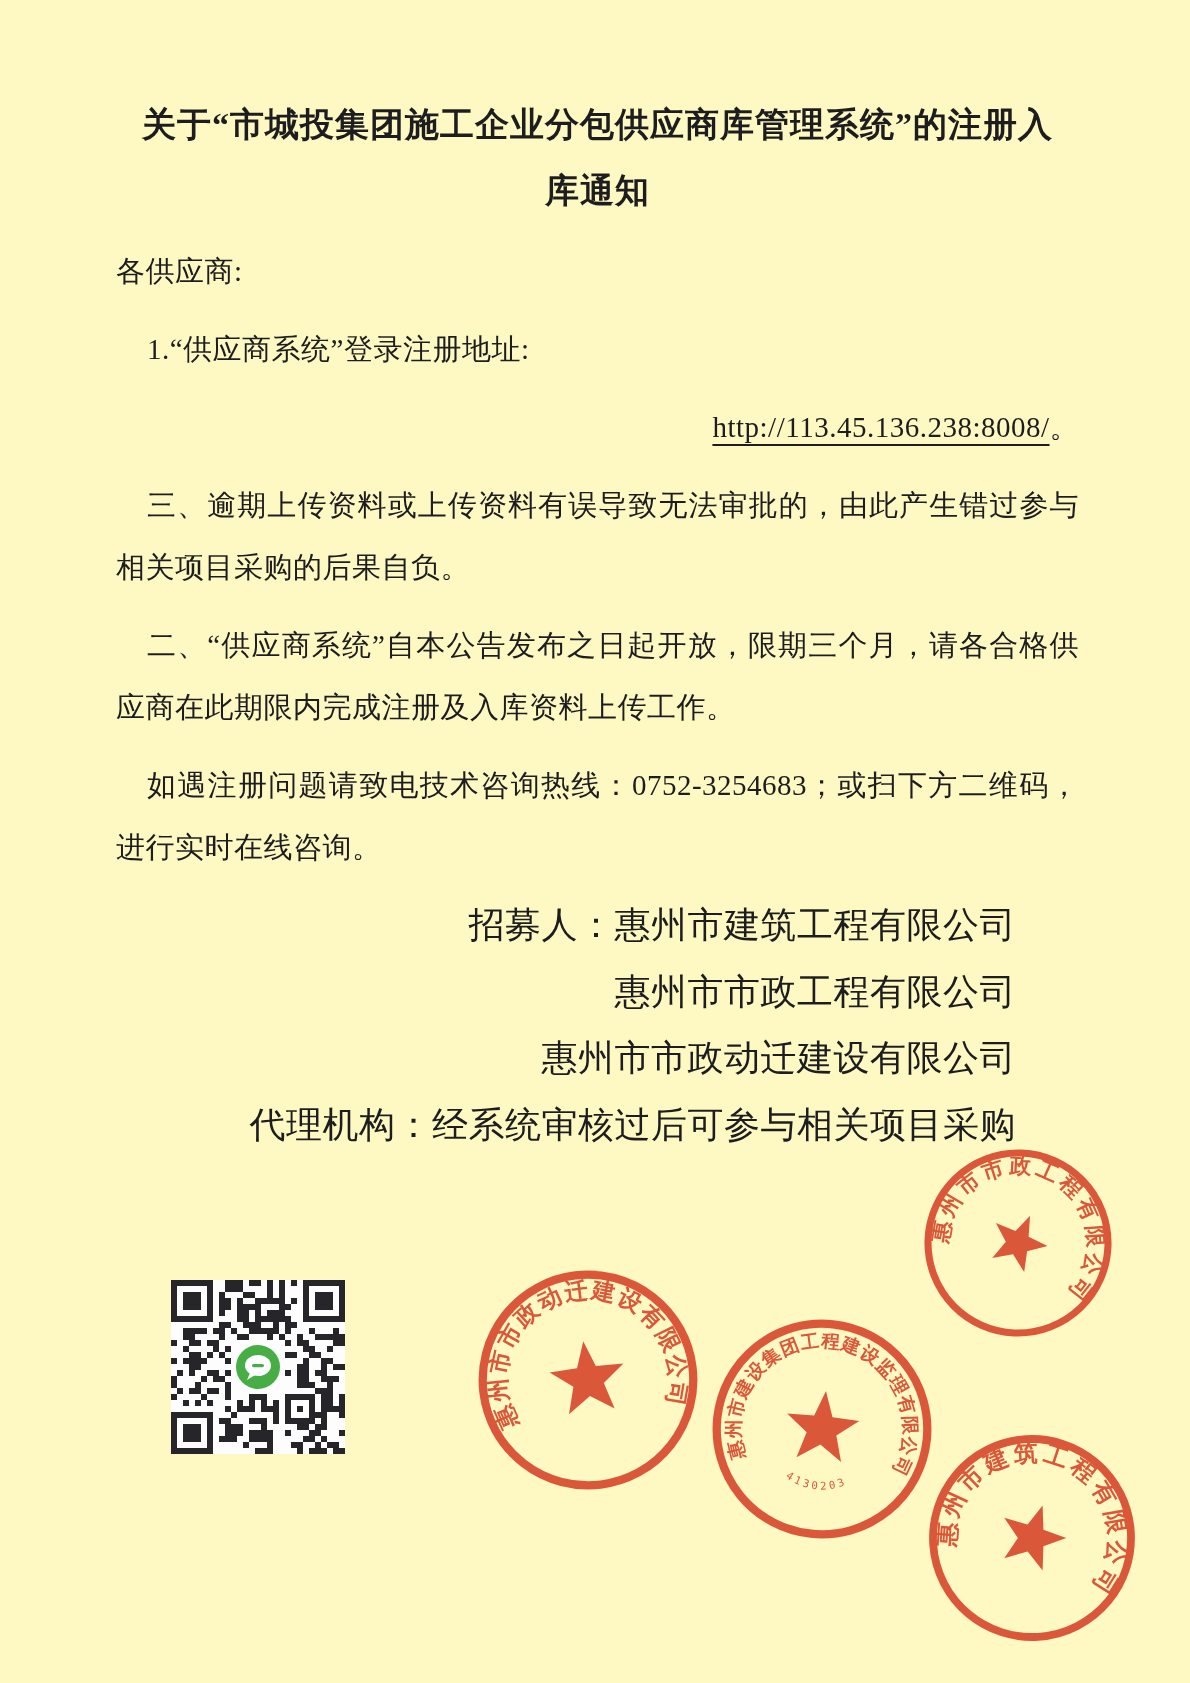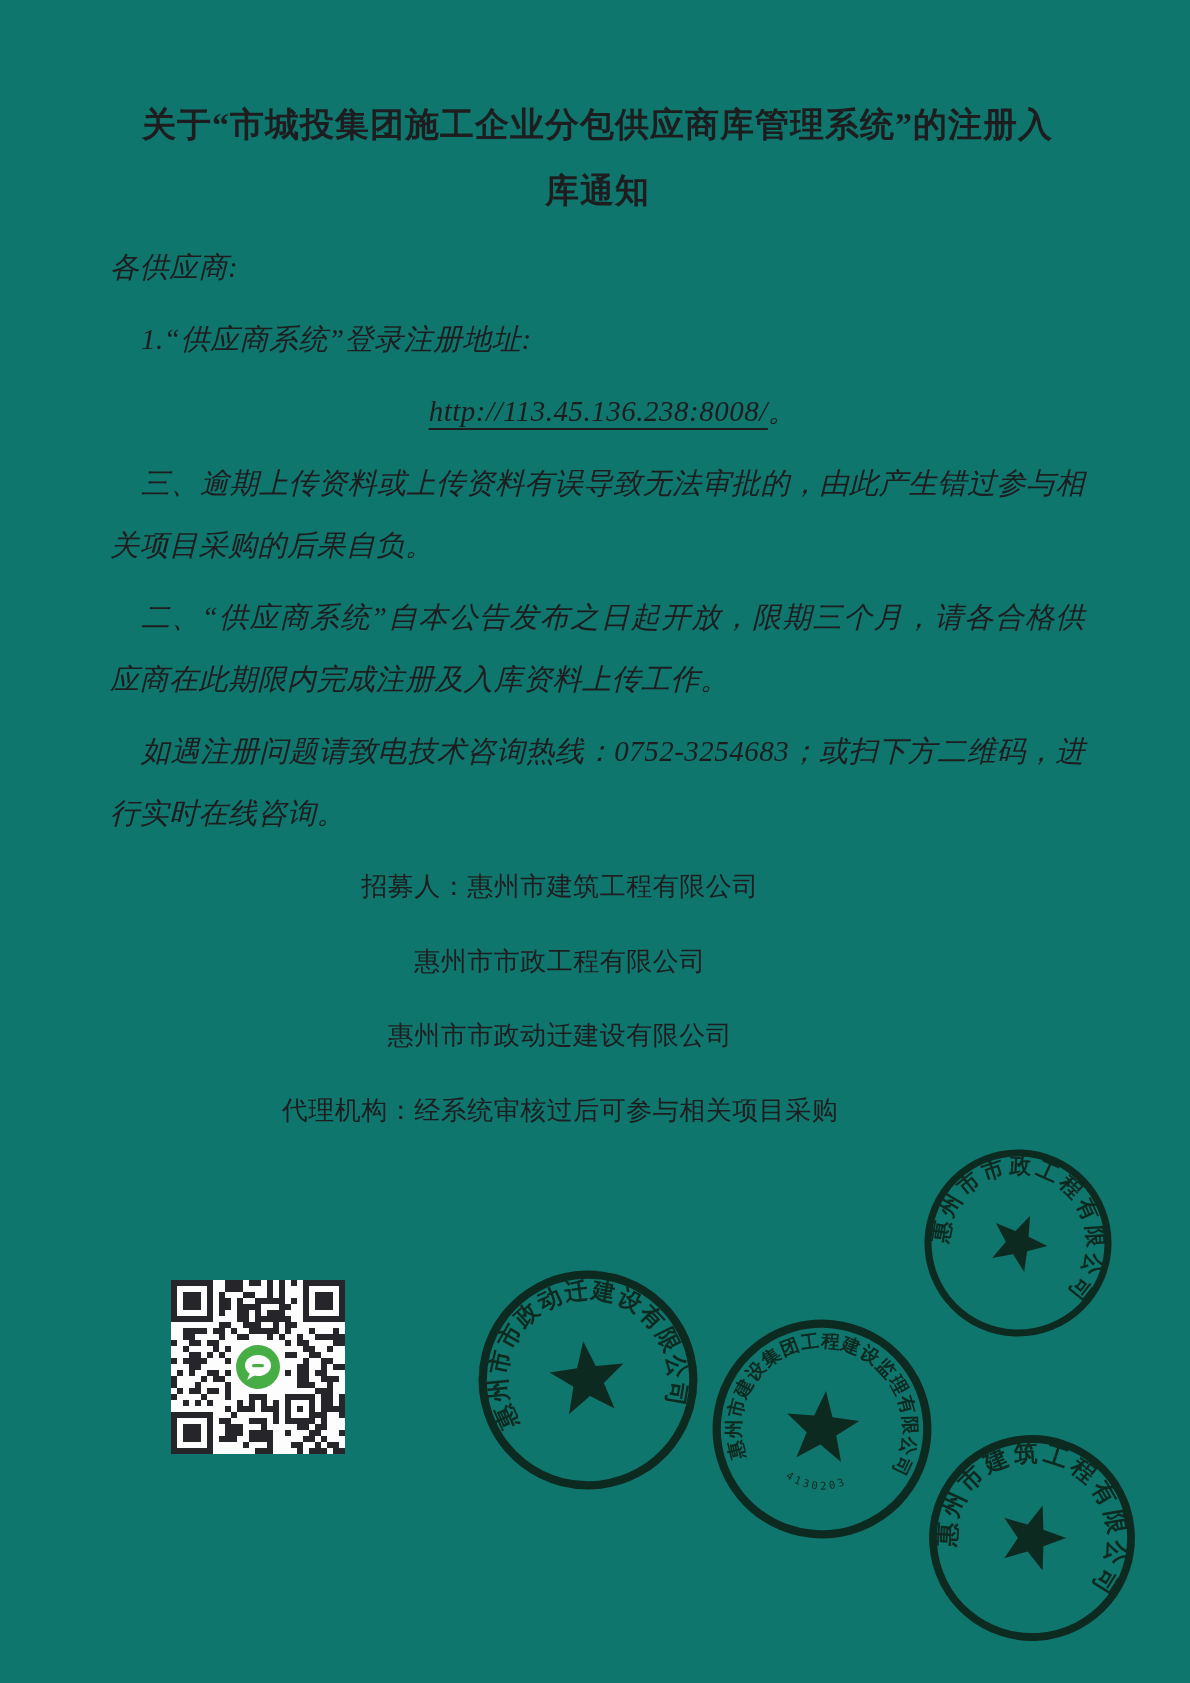--- a/index.html
+++ b/index.html
@@ -1,45 +1,44 @@
 <!DOCTYPE html>
 <html><head>
 <meta charset="utf-8">
 <style>
   html,body{margin:0;padding:0;background:#e8e9ec;}
   .page{
     position:relative;
     width:1190px;height:1683px;
-    background:#0f766e;
+    background:#fef9c3;
     overflow:hidden;
     font-family:"Liberation Serif","DejaVu Serif",serif;
     color:#1d1d1f;
   }
   .content{
     position:absolute;left:100px;top:92px;width:995px;
   }
   .title{
     margin:0 0 12px 0;
     font-size:34px;line-height:66px;font-weight:700;
     text-align:center;letter-spacing:1px;
   }
   .line{
-    margin:10px;font-size:29px;line-height:62px;
+    margin:16px;font-size:29px;line-height:62px;
     text-align:justify;text-justify:inter-ideograph;
     letter-spacing:0.5px;
-    font-style:italic;
   }
   .indent{text-indent:31px;}
-  .url-line{text-align:center;}
+  .url-line{text-align:right;}
   .url{
     color:inherit;text-decoration:underline;text-underline-offset:7px;
     font-family:"Liberation Serif","DejaVu Serif",serif;
   }
   .sig-block{margin-top:0;text-align:right;padding-right:75px;}
-  .sig-line{margin:12px;font-size:26px;line-height:62.5px;letter-spacing:0.5px;text-align:center;}
+  .sig-line{margin:4px;font-size:36px;line-height:62.5px;letter-spacing:0.5px;text-align:right;}
 
   
   .qr{position:absolute;left:171px;top:1280px;width:174px;height:174px;background:#fdfdfd;}
   .qr svg.modules{position:absolute;left:0;top:0;}
   .qr-badge{
     position:absolute;left:50%;top:50%;transform:translate(-50%,-50%);
     width:50px;height:50px;
   }
 
   

